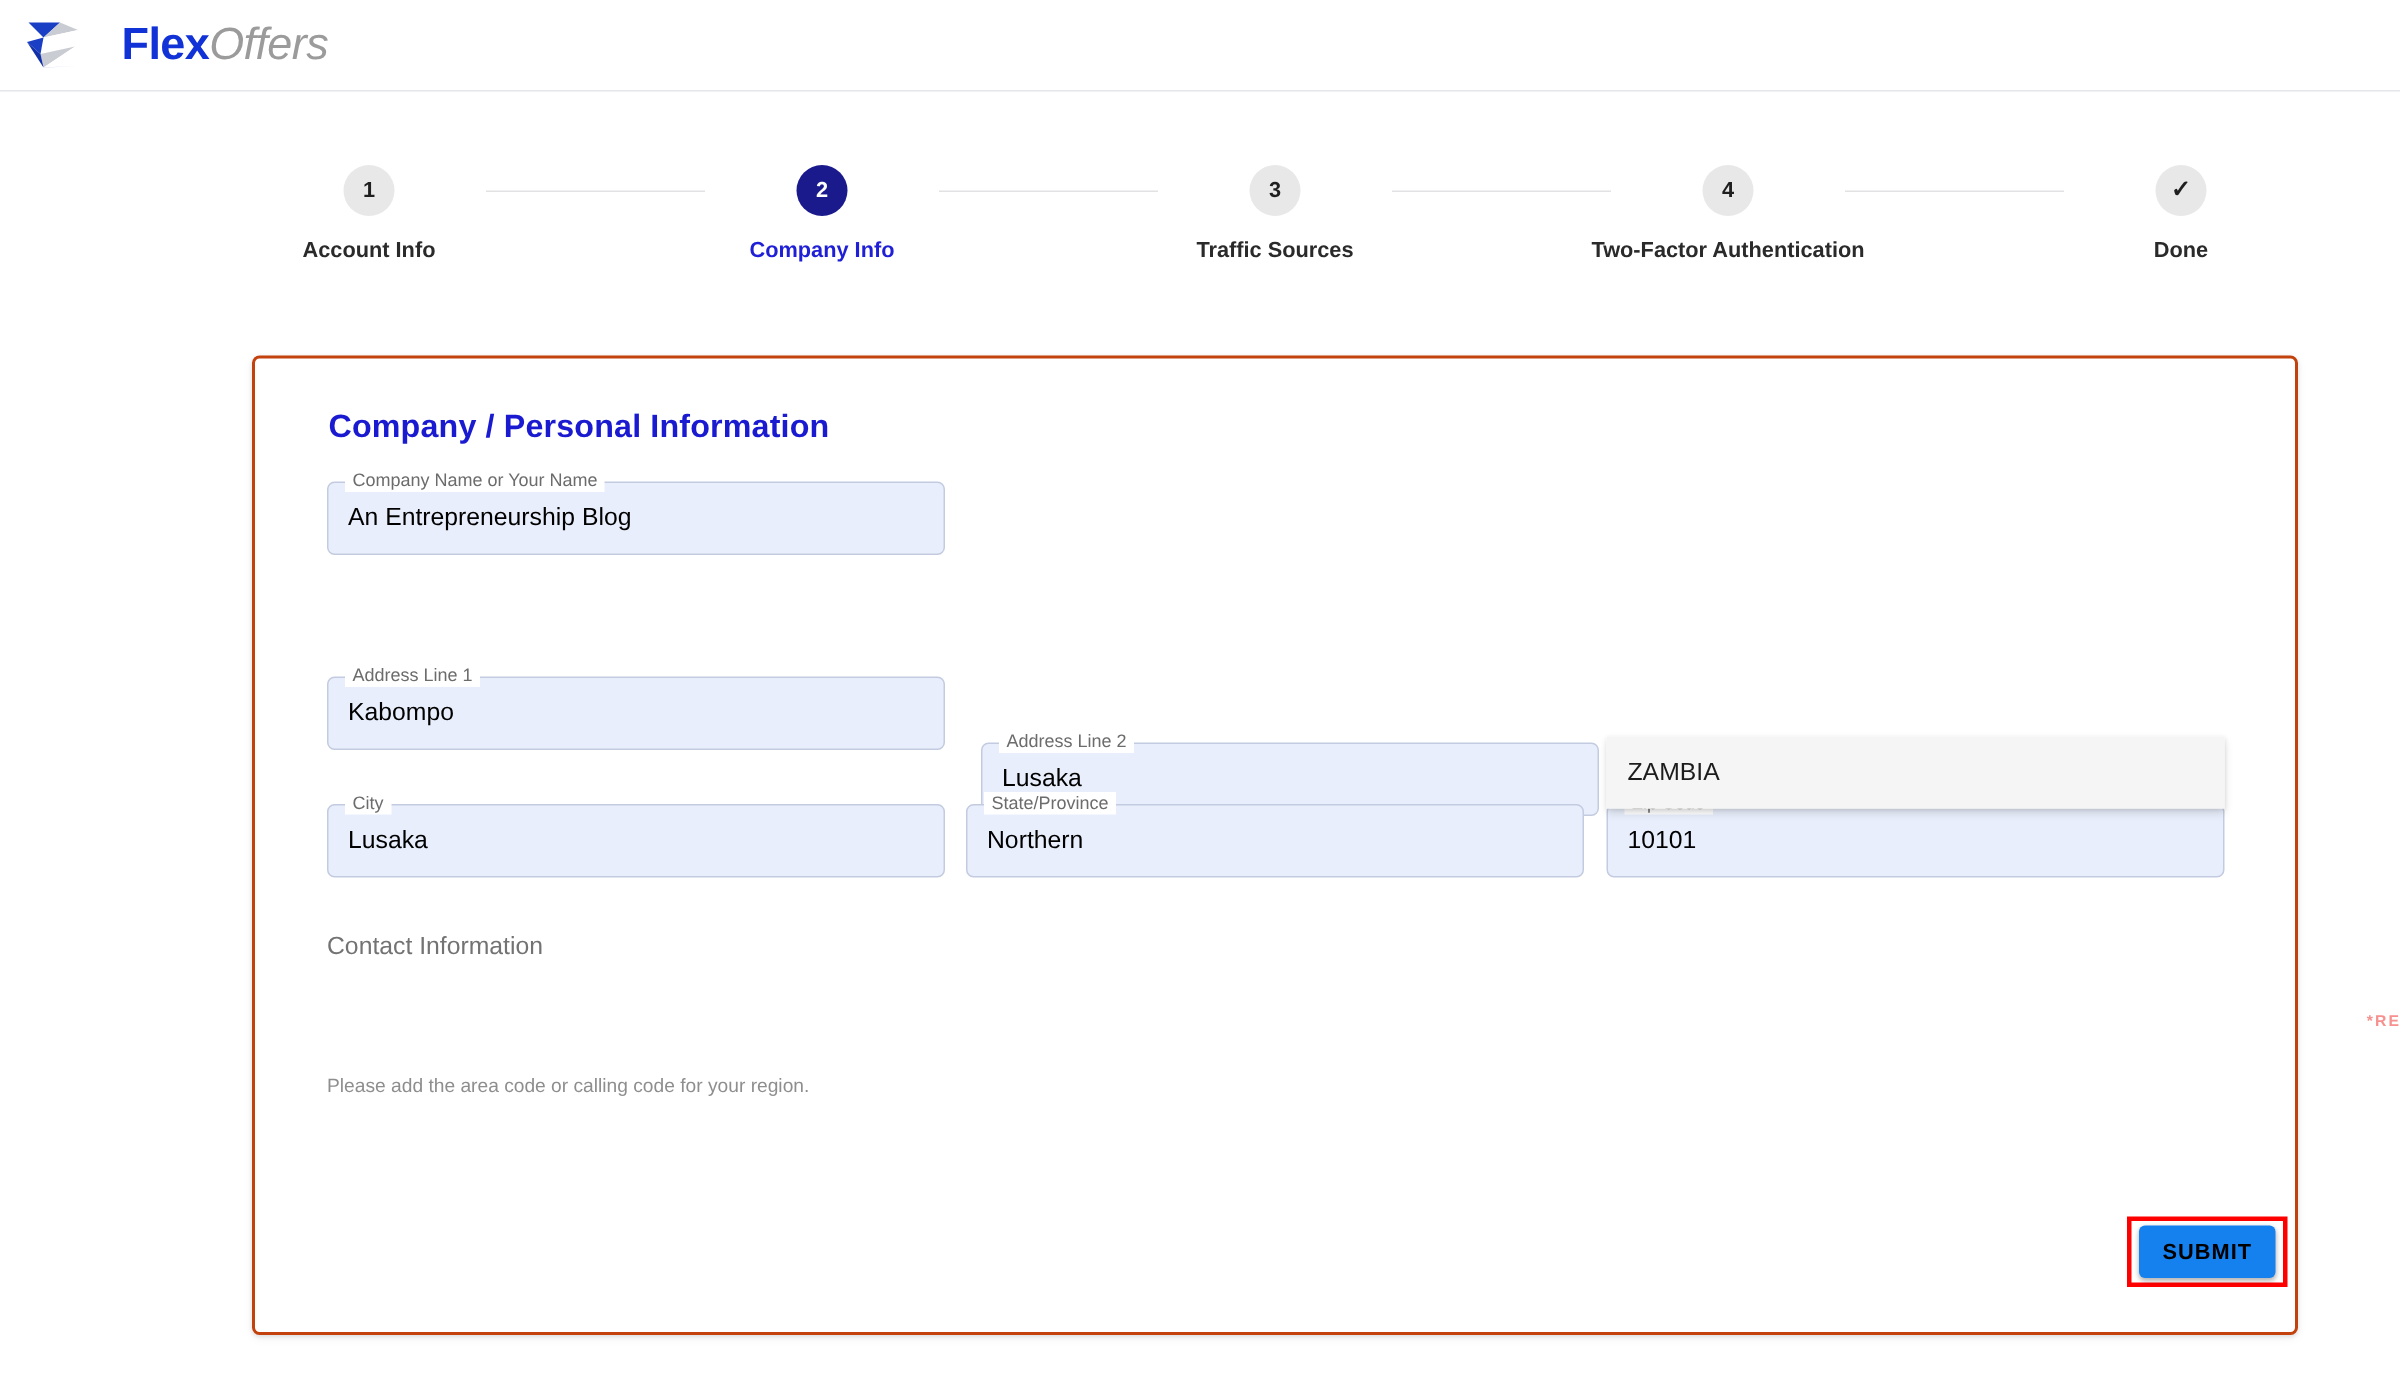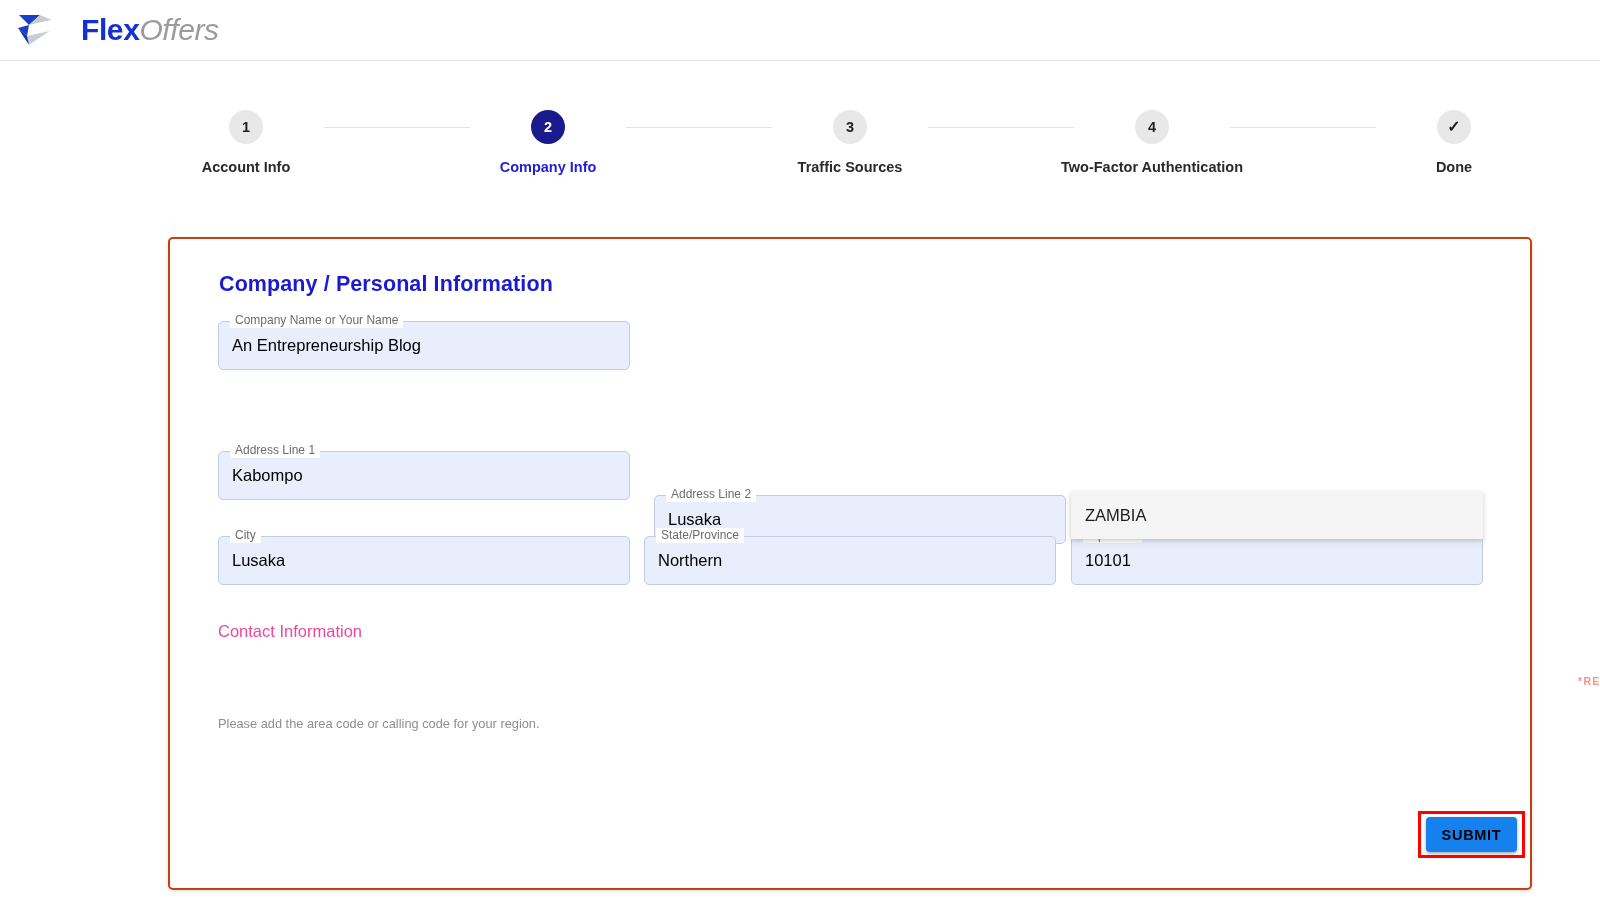--- a/index.html
+++ b/index.html
@@ -197,21 +197,21 @@
     font-size: 16.5px;
     color: #1c1c1c;
     background: #f5f5f5;
   }
 
   
   #contact-heading {
     position: absolute;
     left: 48px; top: 383px;
     font-size: 16.5px;
-    color: #ec4899;
+    color: #737373;
   }
   #flag-select {
     position: absolute;
     right: 14px; top: 0; bottom: 0;
     display: flex;
     align-items: center;
     gap: 5px;
     z-index: 3;
   }
   #flag-zm { width: 24px; height: 16px; display: block; border: 0; }

